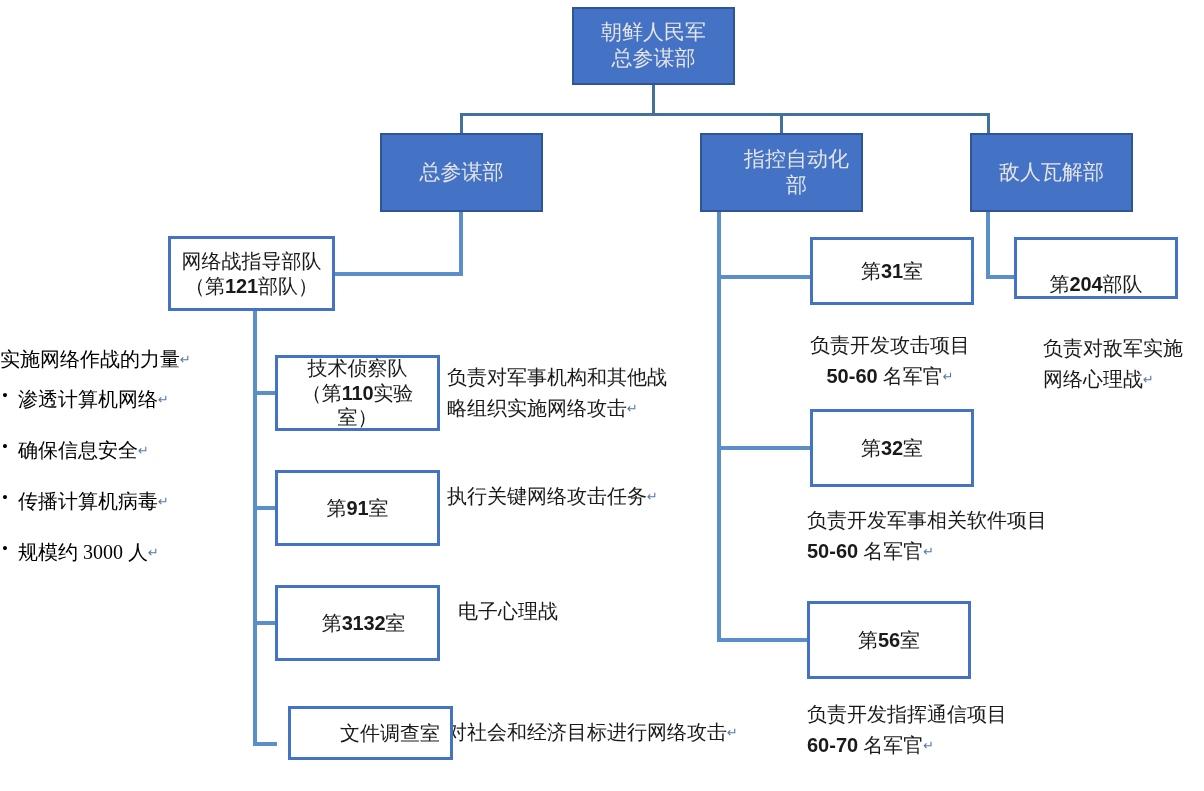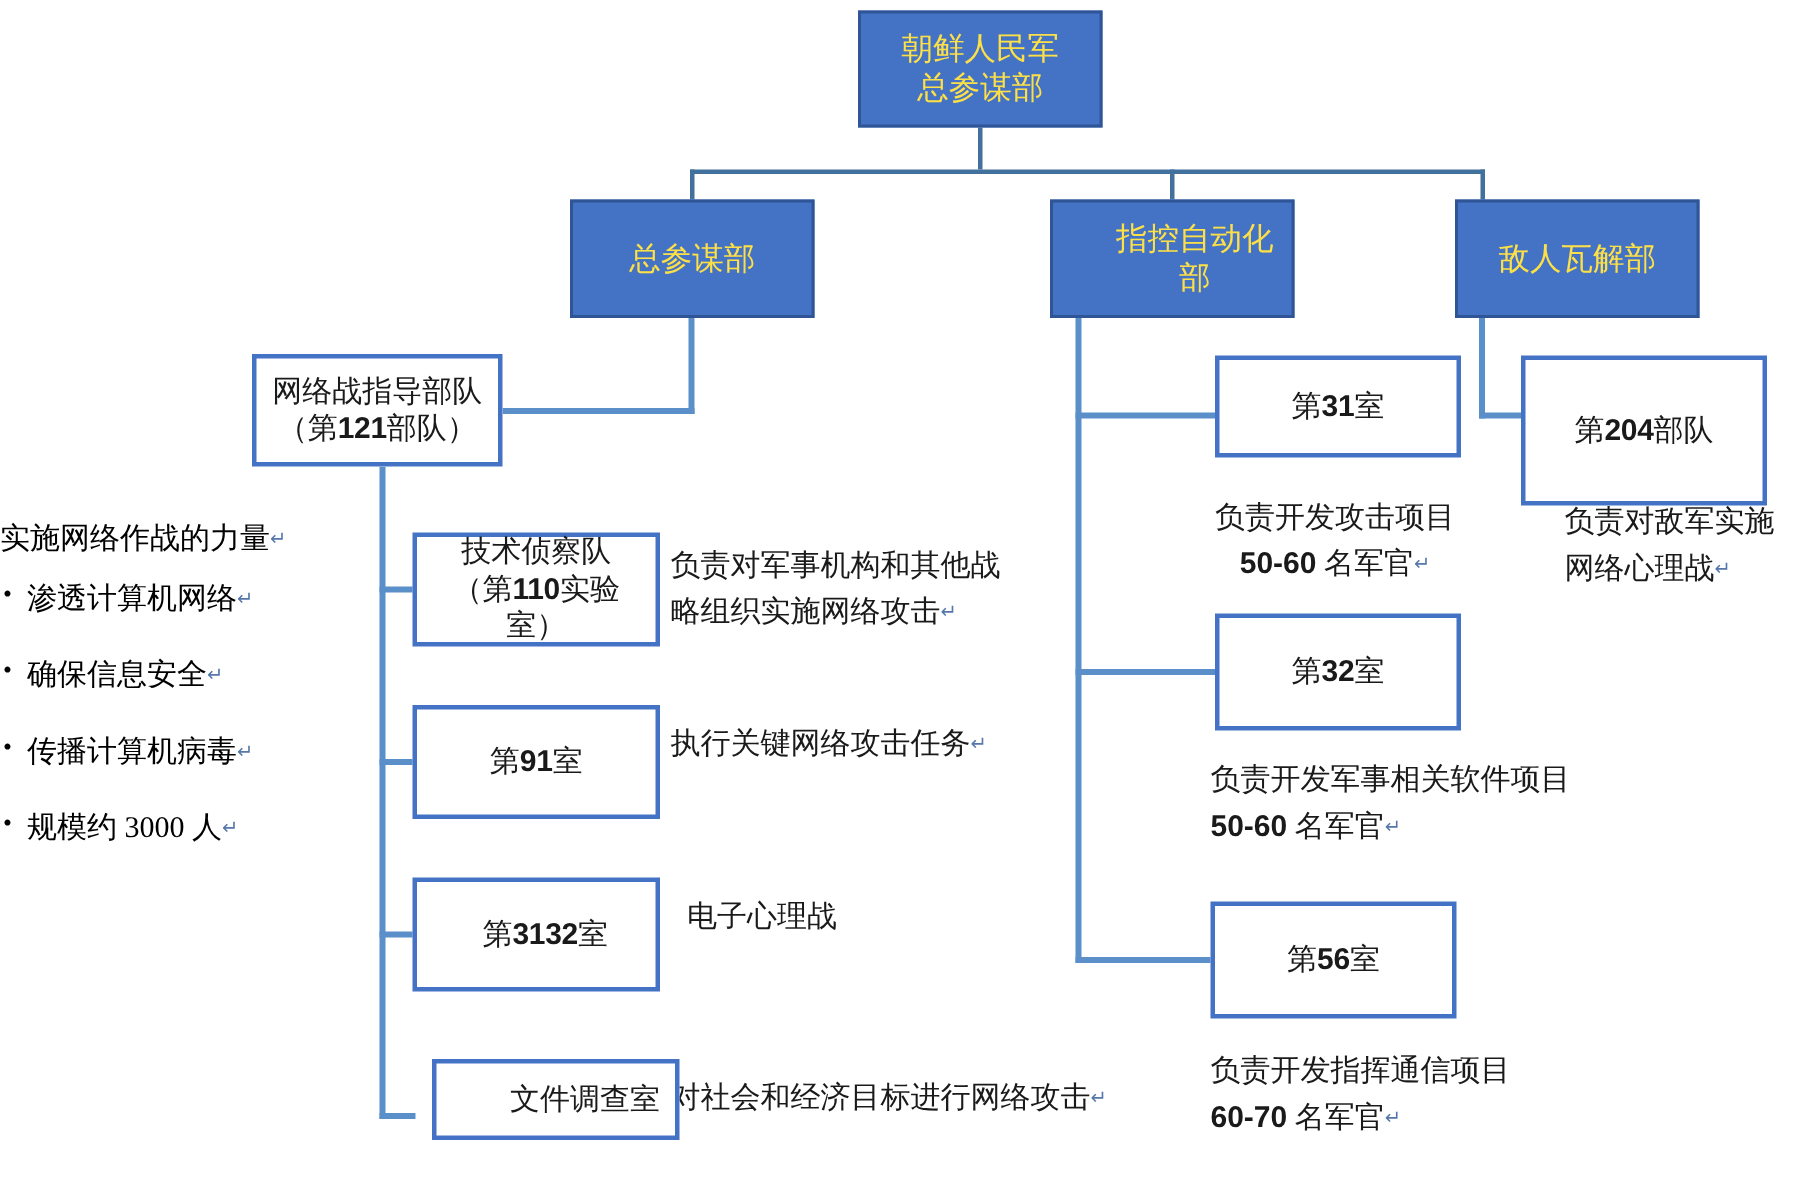--- a/index.html
+++ b/index.html
@@ -30,21 +30,21 @@
     line-height: 1.22;
     z-index: 5;
   }
   .node .lines {
     width: 100%;
     padding: 0 4px;
   }
   .node.filled {
     background: #4472C4;
     border: 2px solid #2F5597;
-    color: #fde047;
+    color: #e5e5e5;
     font-size: 21px;
   }
   .node.plain {
     background: #FFFFFF;
     border: 3px solid #4472C4;
     color: #1a1a1a;
     font-size: 20px;
   }
   .node .num {
     font-family: "Liberation Sans", "DejaVu Sans", sans-serif;
@@ -218,19 +218,19 @@
   </div>
   <div class="txt" style="left:807px; top:505px;"><span>负责开发军事相关软件项目</span>
 <span class="num">50-60</span><span> 名军官</span><span class="pilcrow">↵</span></div>
 
   <div class="node plain" style="left:807px; top:601px; width:164px; height:78px;">
     <div class="lines"><span>第</span><span class="num">56</span><span>室</span></div>
   </div>
   <div class="txt" style="left:807px; top:699px;"><span>负责开发指挥通信项目</span>
 <span class="num">60-70</span><span> 名军官</span><span class="pilcrow">↵</span></div>
 
-  <div class="node plain" style="left:1014px; top:237px; width:164px; height:100px;">
+  <div class="node plain" style="left:1014px; top:237px; width:164px; height:62px;align-items:flex-end;">
     <div class="lines"><span>第</span><span class="num">204</span><span>部队</span></div>
   </div>
   <div class="txt" style="left:1043px; top:333px;"><span>负责对敌军实施</span>
 <span>网络心理战</span><span class="pilcrow">↵</span></div>
 
 </div>
 
 </body></html>

